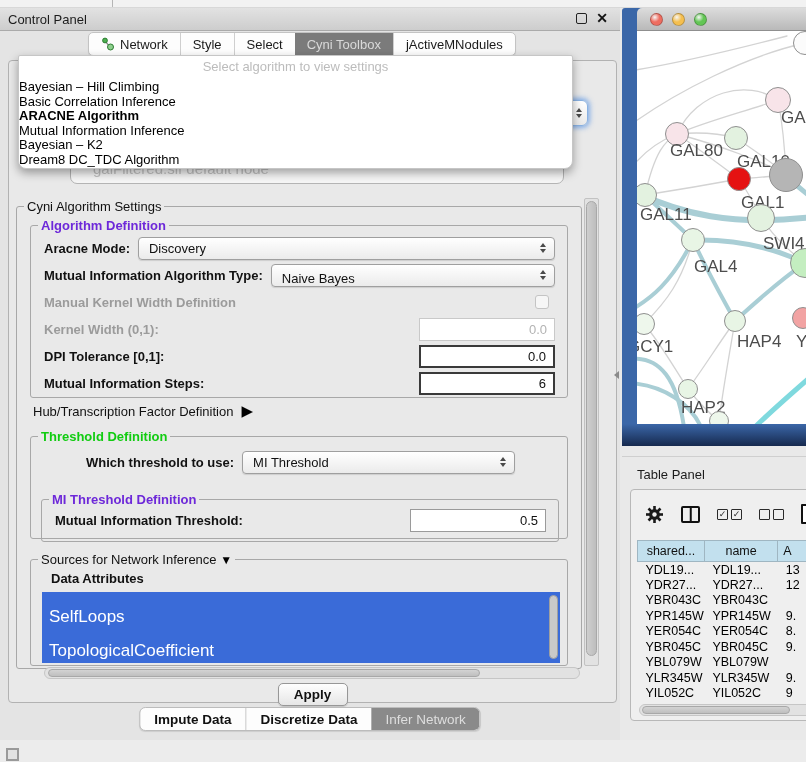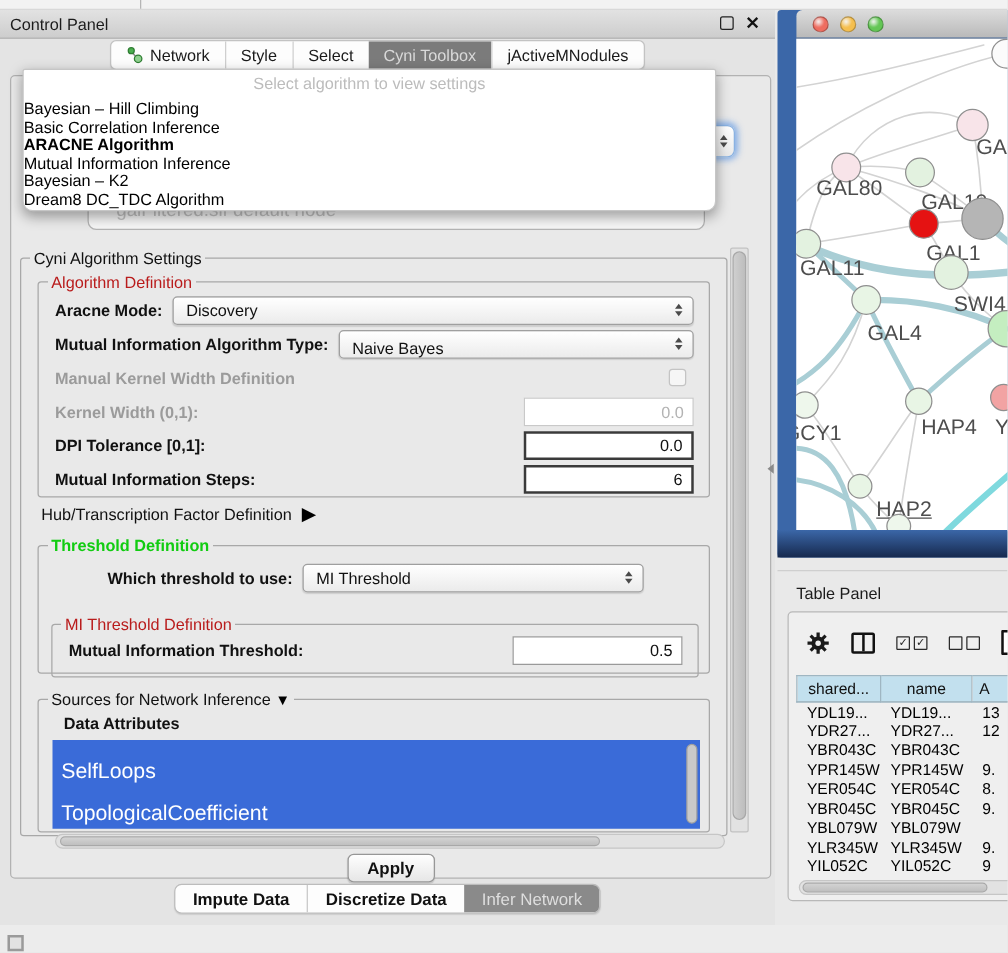--- a/index.html
+++ b/index.html
@@ -40,21 +40,21 @@
   .cp-tab.selected { background:#7b7b7b; color:#d9d9d9; border-left:none; }
 
   .cp-body {
     position:absolute; left:8px; top:52px; width:609px; height:643px;
     background:#e9e9e9; border:1px solid #b2b2b2; border-radius:4px;
   }
 
   
   fieldset { border:1px solid #a8a8a8; border-radius:3px; position:absolute; }
   legend { font-size:13px; margin-left:7px; padding:0 3px; color:#111; white-space:nowrap; }
-  legend.blue { color:#b91c1c; font-weight:normal; }
+  legend.blue { color:#6d28d9; font-weight:bold; }
   legend.green { color:#11cc11; font-weight:bold; }
 
   .frow { display:flex; align-items:center; height:24px; margin:3px 12px 3px 13px; }
   .lbl { font-size:13px; font-weight:bold; color:#111; white-space:nowrap; }
   .lbl.dis { color:#9b9b9b; }
   .spacer { flex:1; }
 
   .combo {
     height:23px; border:1px solid #9f9f9f; border-radius:4px;
     background:linear-gradient(#ffffff,#ebebeb);
@@ -390,41 +390,41 @@
           <path d="M 98 290 C 92 325, 86 358, 82 390" fill="none" stroke="#d3d3d3" stroke-width="1.3" stroke-linecap="round"></path>
           <path d="M 51 358 C 62 372, 72 382, 82 390" fill="none" stroke="#d3d3d3" stroke-width="1.3" stroke-linecap="round"></path>
           <path d="M 7 293 C 22 310, 36 335, 51 358" fill="none" stroke="#d3d3d3" stroke-width="1.3" stroke-linecap="round"></path>
           <path d="M 56 209 C 45 250, 30 270, 7 293" fill="none" stroke="#d3d3d3" stroke-width="1.3" stroke-linecap="round"></path>
           <path d="M 124 187 C 140 210, 155 222, 168 232" fill="none" stroke="#d3d3d3" stroke-width="1.3" stroke-linecap="round"></path>
         </svg>
     <div class="node" style="left: 156px; top: 0px; height: 24px; width: 24px; background: rgb(251, 251, 251);"></div>
         <div class="node" style="left: 128px; top: 56px; height: 26px; width: 26px; background: rgb(248, 228, 233);"></div>
         <div class="node-label" style="left: 144px; top: 77px;">GAL</div>
         <div class="node" style="left: 28px; top: 91px; height: 24px; width: 24px; background: rgb(248, 228, 233);"></div>
-        <div class="node-label" style="left: 16px; top: 110px;">GAL80</div>
+        <div class="node-label" style="left: 33px; top: 110px;">GAL80</div>
         <div class="node" style="left: 87px; top: 95px; height: 24px; width: 24px; background: rgb(227, 242, 224);"></div>
         <div class="node-label" style="left: 100px; top: 121px;">GAL10</div>
         <div class="node" style="left: 132px; top: 127px; height: 34px; width: 34px; background: rgb(181, 181, 181);"></div>
         <div class="node" style="left: 90px; top: 136px; height: 24px; width: 24px; background: rgb(229, 18, 18);"></div>
         <div class="node-label" style="left: 104px; top: 162px;">GAL1</div>
         <div class="node" style="left: -4px; top: 152px; height: 24px; width: 24px; background: rgb(227, 242, 224);"></div>
         <div class="node-label" style="left: 3px; top: 174px;">GAL11</div>
         <div class="node" style="left: 110px; top: 173px; height: 28px; width: 28px; background: rgb(227, 242, 224);"></div>
         <div class="node-label" style="left: 126px; top: 203px;">SWI4</div>
         <div class="node" style="left: 44px; top: 197px; height: 24px; width: 24px; background: rgb(232, 245, 229);"></div>
         <div class="node-label" style="left: 57px; top: 226px;">GAL4</div>
         <div class="node" style="left: 153px; top: 217px; height: 30px; width: 30px; background: rgb(196, 238, 192);"></div>
         <div class="node" style="left: 87px; top: 279px; height: 22px; width: 22px; background: rgb(232, 245, 229);"></div>
         <div class="node-label" style="left: 100px; top: 301px;">HAP4</div>
         <div class="node" style="left: 155px; top: 276px; height: 22px; width: 22px; background: rgb(242, 163, 163);"></div>
         <div class="node-label" style="left: 159px; top: 301px;">Y</div>
         <div class="node" style="left: -4px; top: 282px; height: 22px; width: 22px; background: rgb(238, 247, 236);"></div>
         <div class="node-label" style="left: -10px; top: 306px;">GCY1</div>
         <div class="node" style="left: 41px; top: 348px; height: 20px; width: 20px; background: rgb(232, 245, 229);"></div>
-        <div class="node-label" style="left: 64px; top: 367px; text-decoration: underline;">HAP2</div>
+        <div class="node-label" style="left: 44px; top: 367px;">HAP2</div>
         <div class="node" style="left: 72px; top: 380px; height: 20px; width: 20px; background: rgb(238, 247, 236);"></div>
       </div>
   </div>
   <div class="bottom-shade"></div>
 </div>
 
 <div class="abs table-area">
   <div class="tp-title">Table Panel</div>
   <div class="tp-box">
     <div class="tp-toolbar">

